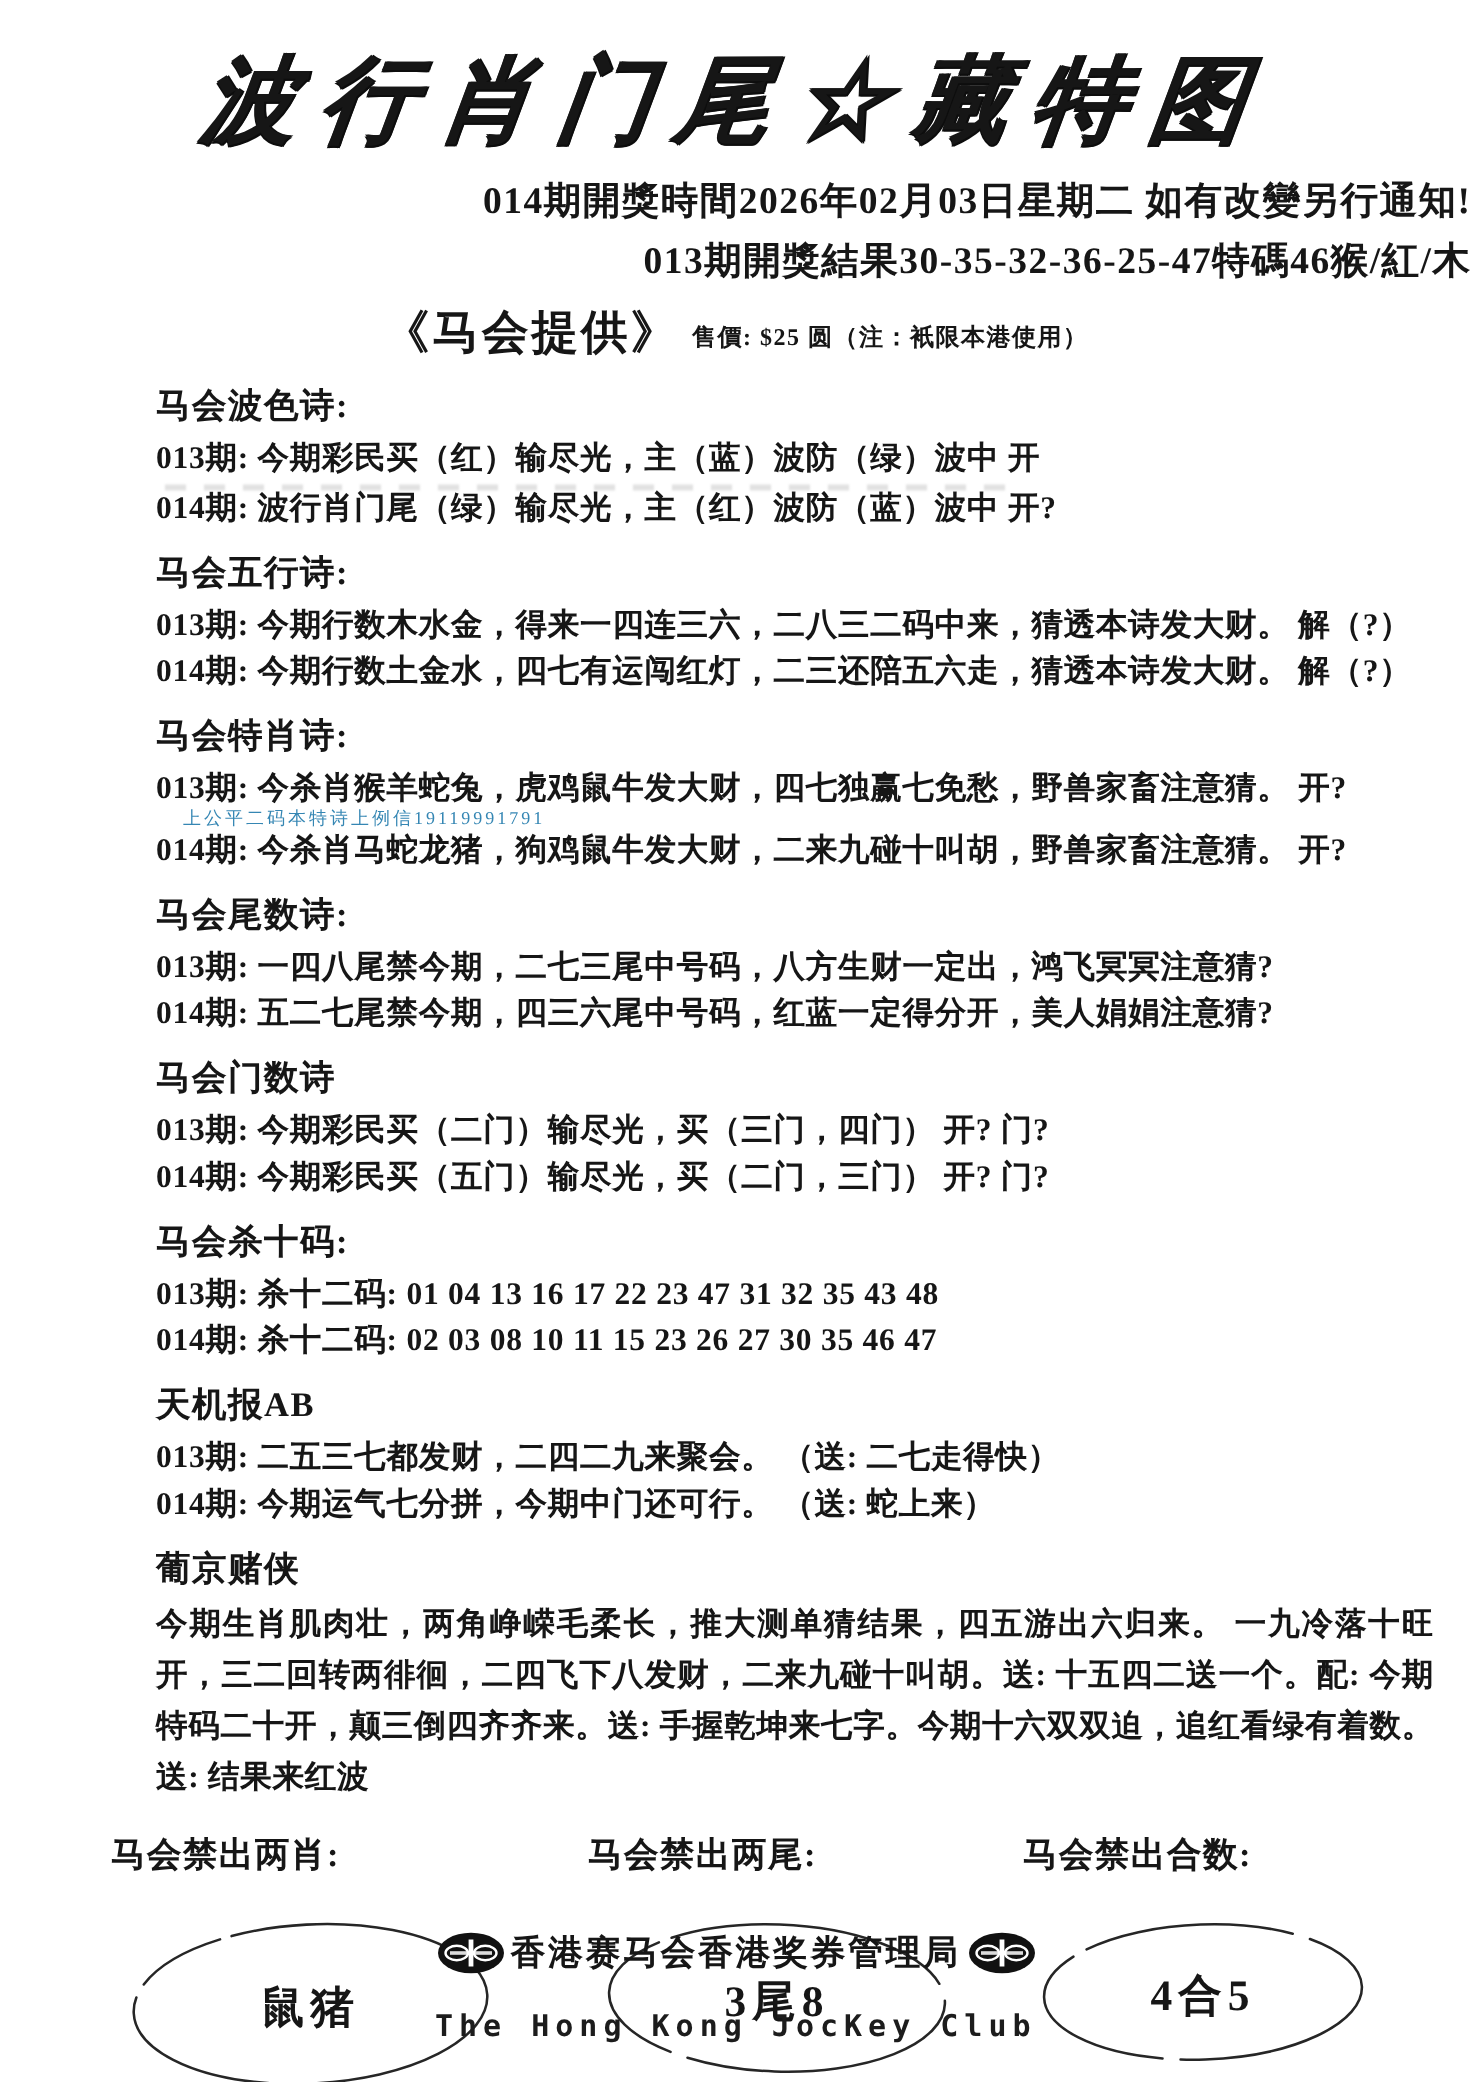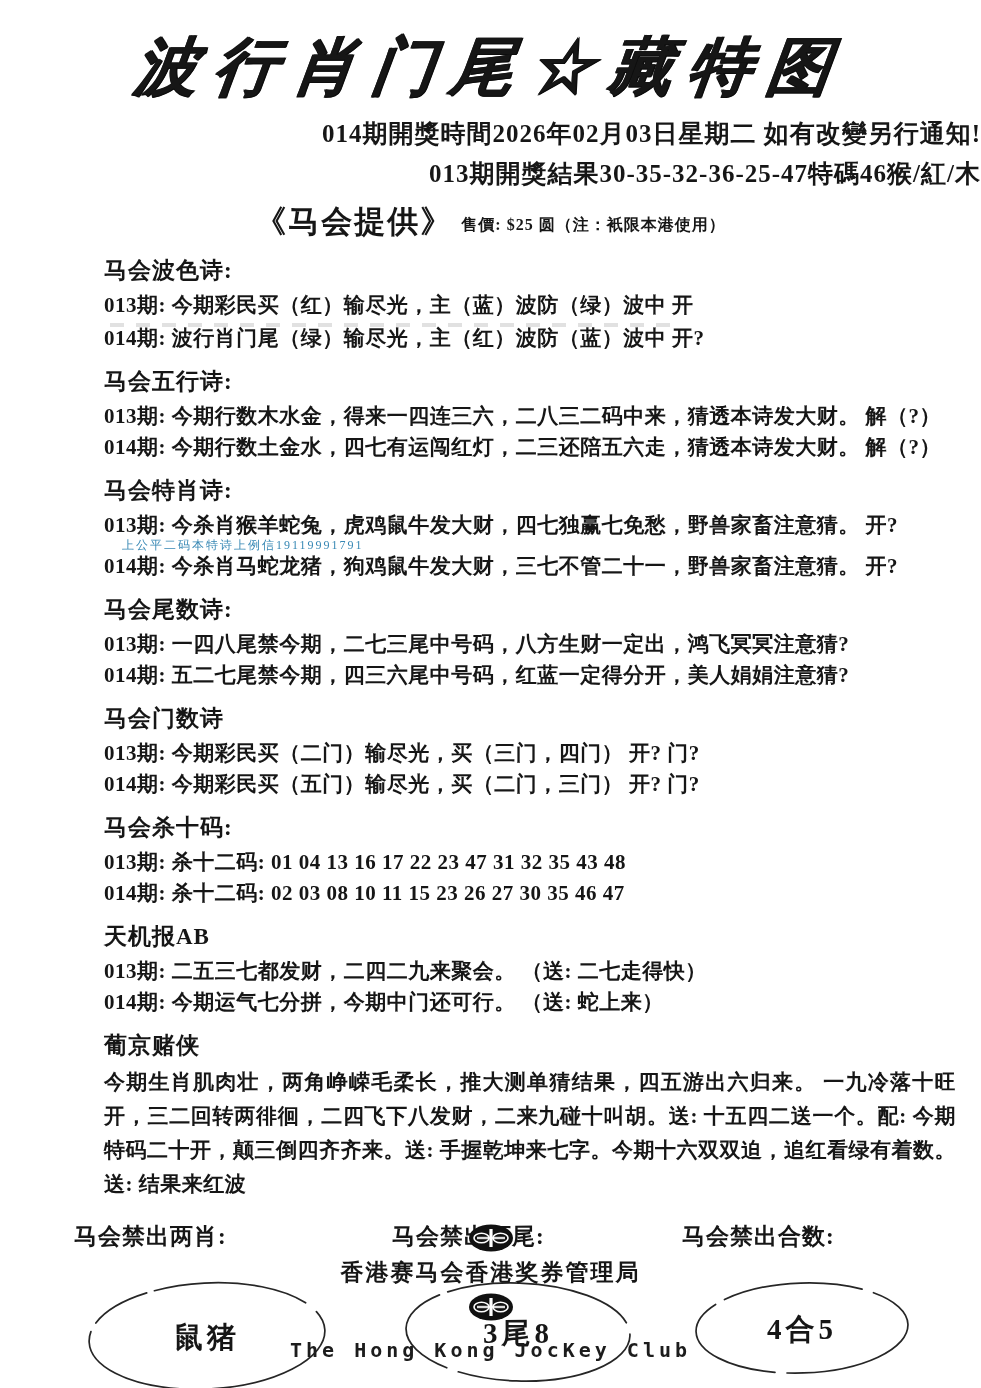--- a/index.html
+++ b/index.html
@@ -69,22 +69,22 @@
   .forbid-item.c1 .oval-wrap{width:250px;margin-left:8px;}
   .forbid-item.c2 .oval-wrap{width:236px;margin-left:26px;}
   .forbid-item.c3 .oval-wrap{width:224px;margin-left:10px;}
   .oval-value{
     position:absolute;inset:0;display:flex;align-items:center;justify-content:center;
     font-size:29px;font-weight:bold;letter-spacing:4px;
   }
   
   .footer{position:absolute;left:0;right:0;bottom:26px;text-align:center;}
   .footer-org{
-    display:inline-flex;align-items:center;gap:4px;
-    font-size:23px;font-weight:bold;letter-spacing:2px;flex-direction:column;
+    display:inline-flex;align-items:flex-end;gap:4px;
+    font-size:23px;font-weight:bold;letter-spacing:2px;
   }
   .footer-en{
     margin-top:16px;
     font-family:"DejaVu Sans Mono","Liberation Mono",monospace;
     font-size:20px;font-weight:bold;letter-spacing:4px;color:#1c1c1c;
   }
 </style>
 </head>
 <body>
 
@@ -109,21 +109,21 @@
     <section>
       <div class="sec-heading">马会五行诗:</div>
       <div class="row">013期: 今期行数木水金，得来一四连三六，二八三二码中来，猜透本诗发大财。 解（?）</div>
       <div class="row">014期: 今期行数土金水，四七有运闯红灯，二三还陪五六走，猜透本诗发大财。 解（?）</div>
     </section>
 
     <section>
       <div class="sec-heading">马会特肖诗:</div>
       <div class="row">013期: 今杀肖猴羊蛇兔，虎鸡鼠牛发大财，四七独赢七免愁，野兽家畜注意猜。 开?</div>
       <div class="faint-line">上公平二码本特诗上例信19119991791</div>
-      <div class="row">014期: 今杀肖马蛇龙猪，狗鸡鼠牛发大财，三七不管二十一，野兽家畜注意猜。 开?</div>
+      <div class="row">014期: 今杀肖马蛇龙猪，狗鸡鼠牛发大财，二来九碰十叫胡，野兽家畜注意猜。 开?</div>
     </section>
 
     <section>
       <div class="sec-heading">马会尾数诗:</div>
       <div class="row">013期: 一四八尾禁今期，二七三尾中号码，八方生财一定出，鸿飞冥冥注意猜?</div>
       <div class="row">014期: 五二七尾禁今期，四三六尾中号码，红蓝一定得分开，美人娟娟注意猜?</div>
     </section>
 
     <section>
       <div class="sec-heading">马会门数诗</div>

